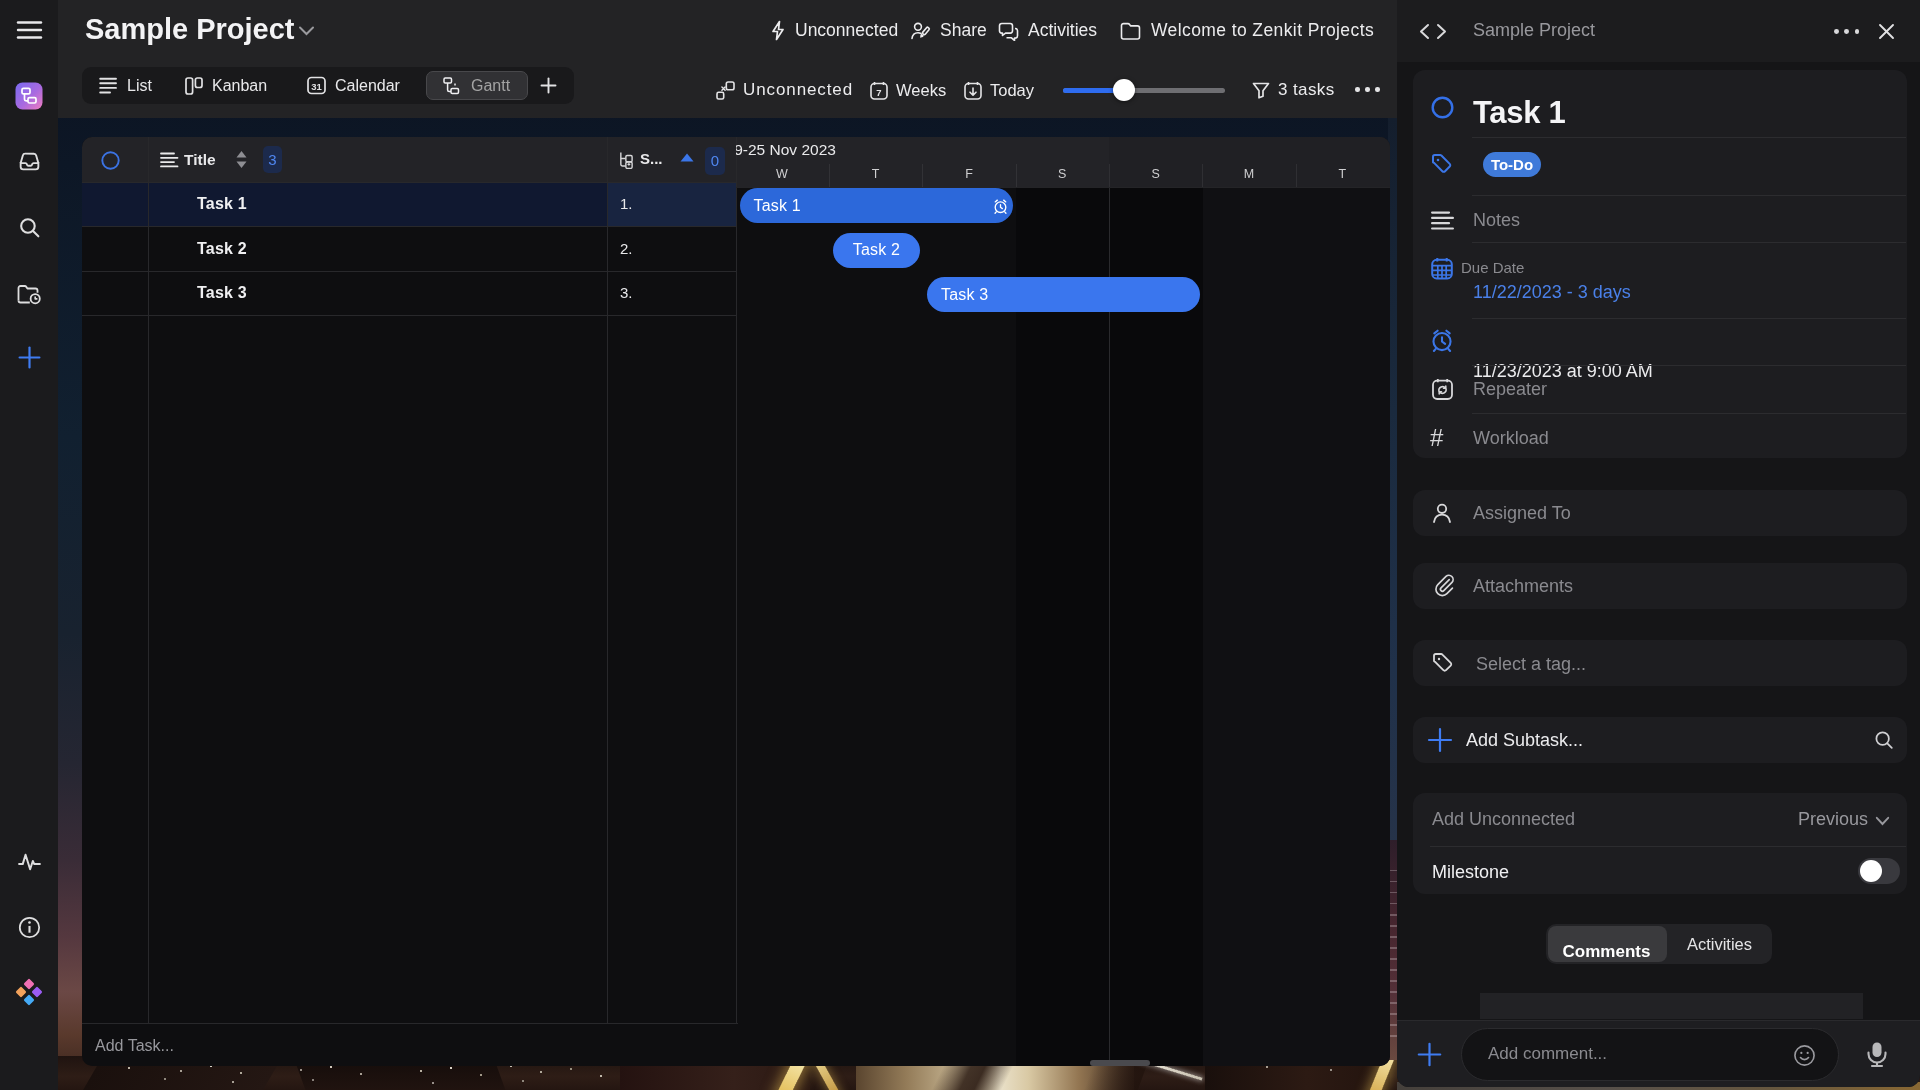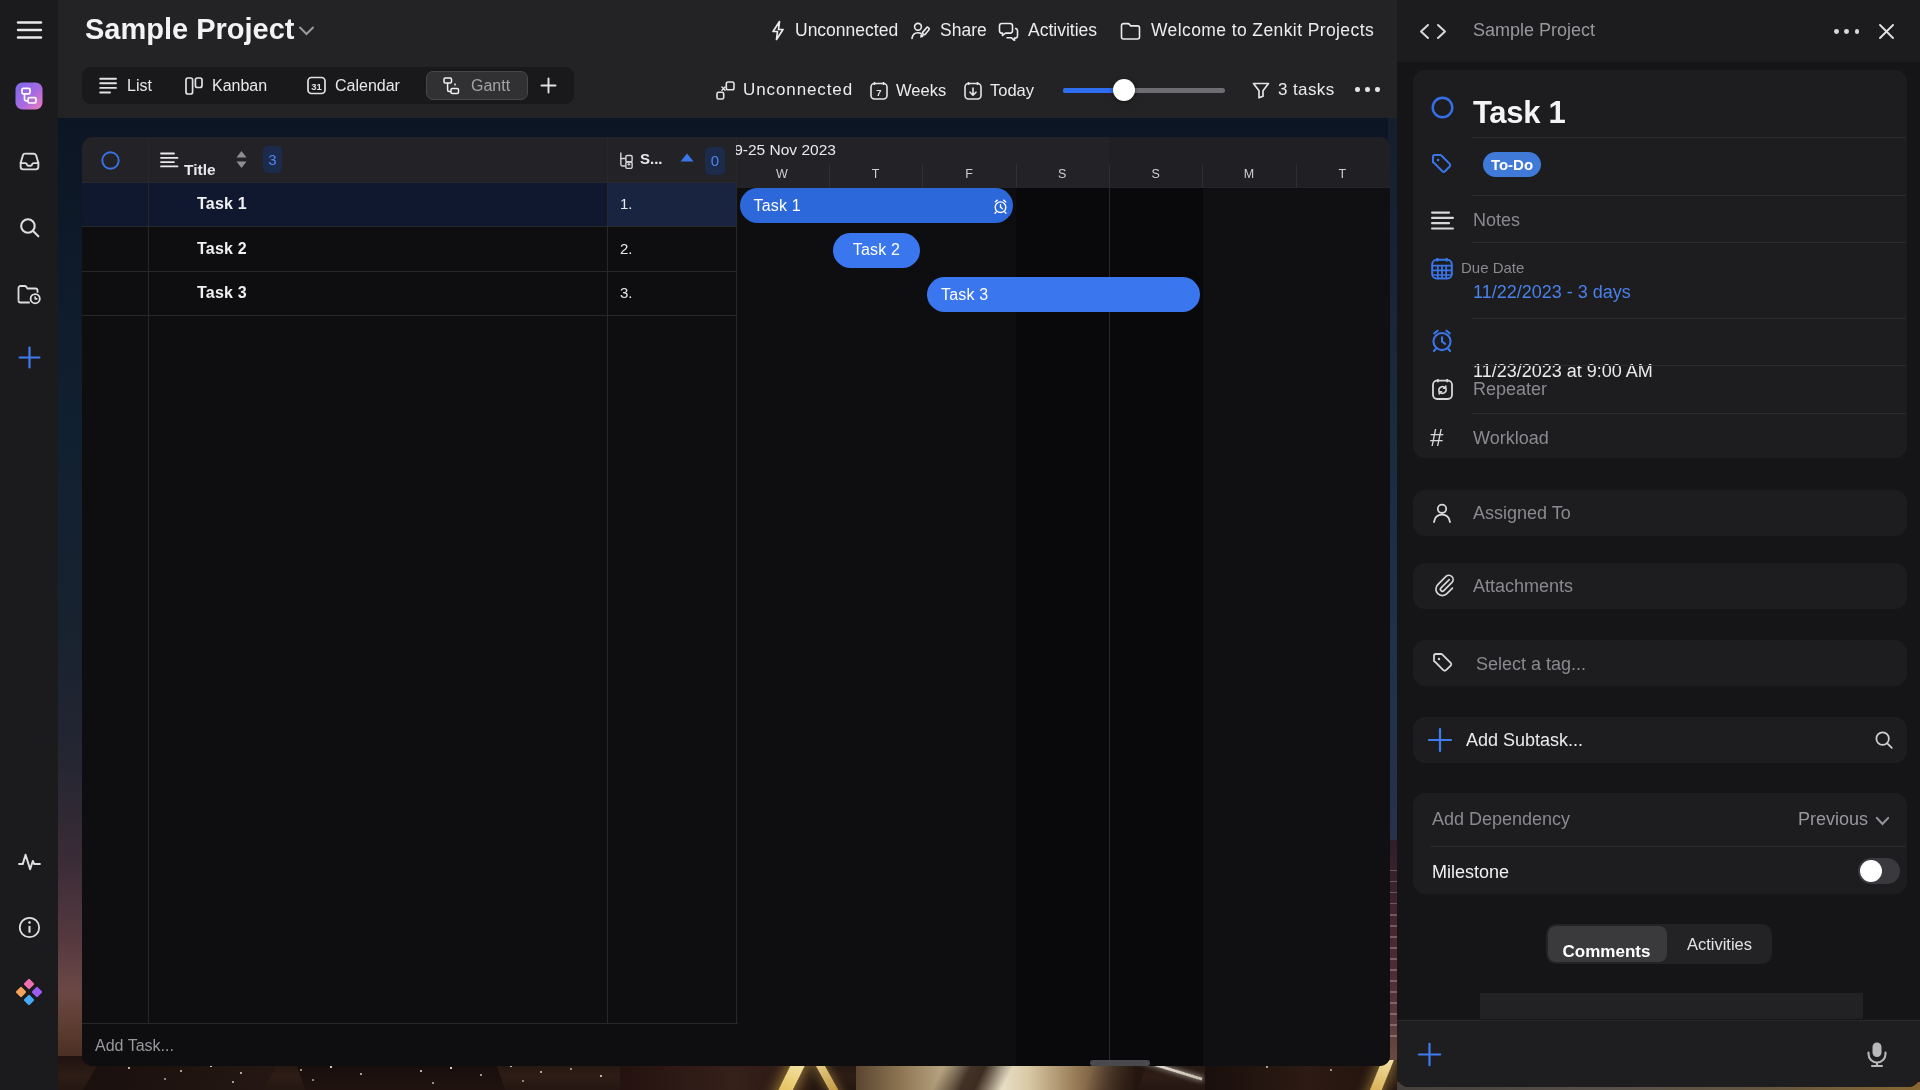--- a/index.html
+++ b/index.html
@@ -282,21 +282,21 @@
 
   <svg class="abs" style="left:18.5px;top:13.5px;" width="19" height="19">
         <circle cx="9.5" cy="9.5" r="8.2" fill="none" stroke="#3b72e2" stroke-width="1.9"></circle>
       </svg>
   <svg class="abs" style="left:78px;top:15px;" width="19" height="16" viewBox="0 0 19 16" stroke="#e9e9eb" stroke-width="1.8" stroke-linecap="round">
         <line x1="1" y1="1.5" x2="14" y2="1.5"></line>
         <line x1="1" y1="5.8" x2="17.5" y2="5.8"></line>
         <line x1="1" y1="10.1" x2="14" y2="10.1"></line>
         <line x1="1" y1="14.4" x2="17.5" y2="14.4"></line>
       </svg>
-  <div class="abs" style="left:102px;top:24px;font-size:15.5px;font-weight:700;color:#e9e9eb;">Title</div>
+  <div class="abs" style="left:102px;top:14px;font-size:15.5px;font-weight:700;color:#e9e9eb;">Title</div>
   <svg class="abs" style="left:153px;top:13px;" width="13" height="19" viewBox="0 0 13 19">
         <path d="M6.5 1 L11.5 7.5 H1.5 Z" fill="#8e8e93"></path>
         <path d="M6.5 18 L1.5 11.5 H11.5 Z" fill="#8e8e93"></path>
       </svg>
   <div class="abs" style="left:181px;top:9px;width:19px;height:27px;background:#1c2a4c;border-radius:5px;color:#4f86f0;font-size:15px;text-align:center;line-height:27px;">3</div>
   <svg class="abs" style="left:536px;top:14px;" width="18" height="18" viewBox="0 0 19 18" fill="none" stroke="#d6d6d8" stroke-width="1.5">
         <path d="M3 1 v12.5 a1.8 1.8 0 0 0 1.8 1.8 H8"></path>
         <path d="M3 7.5 H8"></path>
         <rect x="8.3" y="4.2" width="6.6" height="6.6" rx="1.3"></rect>
         <rect x="8.3" y="12.2" width="6.6" height="6.6" rx="1.3" transform="translate(0,-1)"></rect>
@@ -443,21 +443,21 @@
           <line x1="13" y1="2" x2="13" y2="24"></line>
           <line x1="2" y1="13" x2="24" y2="13"></line>
         </svg>
     <div class="abs" style="left:53px;top:13px;font-size:18px;color:#ececee;">Add Subtask...</div>
     <svg class="abs" style="left:460px;top:12px;" width="22" height="22" viewBox="0 0 24 24" fill="none" stroke="#d0d0d3" stroke-width="1.9">
           <circle cx="10.5" cy="10.5" r="6.8"></circle>
           <line x1="15.6" y1="15.6" x2="20.5" y2="20.5" stroke-linecap="round"></line>
         </svg>
   </div>
   <div class="card" style="top:793px;height:101px;">
-    <div class="glabel abs" style="left:19px;top:15.5px;">Add Dependency</div>
+    <div class="glabel abs" style="left:19px;top:15.5px;">Add Unconnected</div>
     <div class="abs" style="left:385px;top:15.5px;font-size:18px;color:#98989d;">Previous</div>
     <svg class="abs" style="left:462px;top:23px;" width="15" height="10" viewBox="0 0 15 10" fill="none" stroke="#98989d" stroke-width="1.9" stroke-linecap="round">
           <path d="M1.8 1.8 L7.5 8 L13.2 1.8"></path>
         </svg>
     <div class="csep" style="top:53px;left:17px;"></div>
     <div class="abs" style="left:19px;top:68.5px;font-size:18px;color:#f0f0f2;">Milestone</div>
     <div class="abs" style="left:445px;top:65px;width:42px;height:26px;border-radius:13px;background:#39393e;">
           <div style="position:absolute;left:2px;top:2px;width:22px;height:22px;border-radius:50%;background:#fff;"></div>
         </div>
   </div>
@@ -468,20 +468,29 @@
     <div style="position:absolute;left:121px;top:0;width:105px;height:40px;display:flex;align-items:center;justify-content:center;font-size:16.5px;color:#e4e4e6;">Activities</div>
   </div>
   <div class="abs" style="left:83px;top:993px;width:383px;height:26px;background:#222225;"></div>
 
   <div class="abs" style="left:0;top:1020px;width:523px;height:67px;background:#1e1e21;border-top:1px solid #2a2a2d;border-radius:0 0 12px 12px;">
   </div>
   <svg class="abs" style="left:20px;top:1042px;" width="25" height="25" viewBox="0 0 25 25" stroke="#3f7cf2" stroke-width="2.2" stroke-linecap="round">
         <line x1="12.5" y1="1.8" x2="12.5" y2="23.2"></line>
         <line x1="1.8" y1="12.5" x2="23.2" y2="12.5"></line>
       </svg>
+  <div class="abs" style="left:64px;top:1028px;width:378px;height:53px;border-radius:26.5px;background:#131315;border:1px solid #2b2b2e;">
+    <div style="position:absolute;left:26px;top:15px;font-size:17px;color:#8a8a8f;">Add comment...</div>
+    <svg style="position:absolute;right:22px;top:15px;" width="23" height="23" viewBox="0 0 24 24" fill="none" stroke="#9a9a9f" stroke-width="1.7">
+          <circle cx="12" cy="12" r="10"></circle>
+          <path d="M7.8 14.2 a5.3 5.3 0 0 0 8.4 0" stroke-linecap="round"></path>
+          <circle cx="8.7" cy="9.3" r="1.15" fill="#9a9a9f" stroke="none"></circle>
+          <circle cx="15.3" cy="9.3" r="1.15" fill="#9a9a9f" stroke="none"></circle>
+        </svg>
+  </div>
   <svg class="abs" style="left:468px;top:1041px;" width="24" height="27" viewBox="0 0 24 27">
         <rect x="7.5" y="1.5" width="9" height="14.5" rx="4.5" fill="#b8b8ba"></rect>
         <path d="M3.5 11.5 v1.5 a8.5 8.5 0 0 0 17 0 v-1.5" fill="none" stroke="#b8b8ba" stroke-width="2.1" stroke-linecap="round"></path>
         <line x1="12" y1="21.5" x2="12" y2="24.5" stroke="#b8b8ba" stroke-width="2.1"></line>
         <line x1="7" y1="25" x2="17" y2="25" stroke="#b8b8ba" stroke-width="2.1" stroke-linecap="round"></line>
       </svg>
 </div>
 </div>
 
 </body></html>

